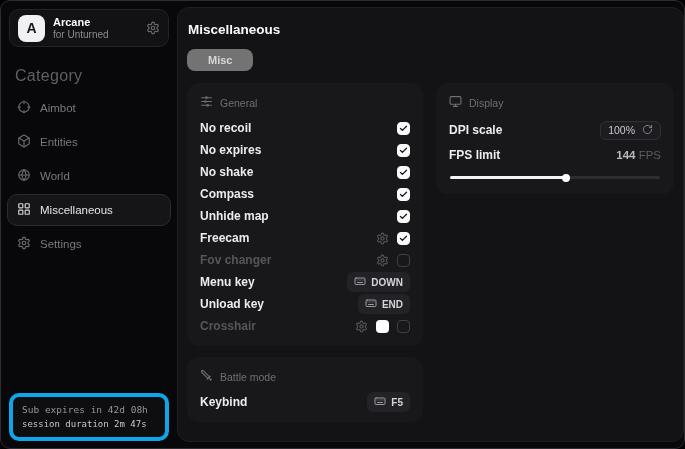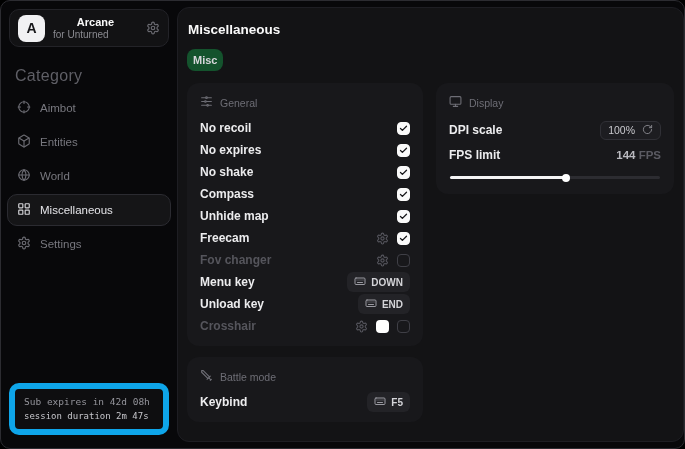--- a/index.html
+++ b/index.html
@@ -20,21 +20,21 @@
     margin:8px; padding:5px 8px; height:38px;
     display:flex; align-items:center; gap:8px;
     background:#121214; border:1px solid #232328; border-radius:10px;
   }
   .avatar {
     width:27px; height:27px; border-radius:8px; background:#f1f1f3;
     color:#17171a; font-weight:bold; font-size:14px;
     display:flex; align-items:center; justify-content:center;
   }
   .app-meta { flex:1; line-height:1.15; }
-  .app-name { font-size:11px; font-weight:bold; color:#fafafa;text-align:center; }
+  .app-name { font-size:11px; font-weight:bold; color:#fafafa; }
   .app-sub  { font-size:10px; color:#8a8a90; }
   .app-gear { color:#6b6b72; display:flex; }
 
   .category-label {
     margin:12px 14px 2px; font-size:16px; color:#5f5f66; letter-spacing:.3px;
   }
 
   .nav { display:flex; flex-direction:column; margin-top:4px; }
   .nav-item {
     display:flex; align-items:center; gap:9px;
@@ -42,39 +42,39 @@
     border:1px solid transparent; border-radius:10px;
     font-size:11.5px; font-weight:400; color:#78787f; cursor:pointer;
   }
   .nav-item .ic { color:#6b6b72; }
   .nav-item.active {
     background:#151517; border-color:#2b2b31; color:#e4e4e8;
   }
   .nav-item.active .ic { color:#d4d4d8; }
 
   .sidebar-footer {
-    margin:auto 8px 13px; padding:6px 9px;
-    border:6px solid #0ea5e9; border-radius:10px; background:#0e0e10;
+    margin:auto 8px 7px; padding:6px 9px;
+    border:4px solid #0ea5e9; border-radius:10px; background:#0e0e10;
     font-family:"DejaVu Sans Mono", monospace; line-height:1.5;
   }
   .foot-line1 { font-size:9.5px; color:#94949b; }
   .foot-line2 { font-size:9px;   color:#c7c7cc; }
 
   
   .main {
     flex:1; margin:6px 7px 6px 0; padding:12px 9px;
     background:#131315; border:1px solid #1e1e23; border-radius:12px;
     display:flex; flex-direction:column;
   }
   .page-title { font-size:13.5px; font-weight:bold; color:#fafafa; margin:2px 0 12px 1px; }
   .tabs { display:flex; margin-bottom:12px; }
   .tab {
-    border:none; background:#14532d; color:#d6d6da;
+    border:none; background:#737373; color:#d6d6da;
     font-family:inherit; font-size:11px; font-weight:600;
-    padding:5px 6px; border-radius:8px; cursor:pointer;
+    padding:5px 21px; border-radius:8px; cursor:pointer;
   }
 
   .columns { display:flex; gap:13px; align-items:flex-start; }
   .col-left  { width:236px; display:flex; flex-direction:column; gap:11px; }
   .col-right { width:238px; }
 
   .panel {
     background:#18181b; border-radius:12px; padding:10px 13px 9px; width:100%;
   }
   .panel-header {
@@ -115,21 +115,21 @@
 
   .stepper {
     display:flex; align-items:center; gap:7px;
     background:#1d1d21; border:1px solid #303036; border-radius:6px;
     padding:2px 7px; font-size:10.5px; color:#c9c9ce; cursor:pointer;
   }
   .stepper .ic { color:#8a8a90; }
 
   .fps-value { font-size:11.5px; }
   .fps-num  { color:#b9b9bf; font-weight:bold; }
-  .fps-unit { color:#5b5b63; font-weight:700; }
+  .fps-unit { color:#5b5b63; font-weight:400; }
 
   .slider { position:relative; height:3px; background:#2c2c31; border-radius:2px;
             margin:9px 1px 6px; cursor:pointer; }
   .slider-fill { position:absolute; left:0; top:0; height:3px; background:#f4f4f5; border-radius:2px; }
   .slider-thumb {
     position:absolute; top:50%; width:8px; height:8px; border-radius:50%;
     background:#ffffff; transform:translate(-4px,-50%);
   }
 
   .ic { flex:0 0 auto; }

